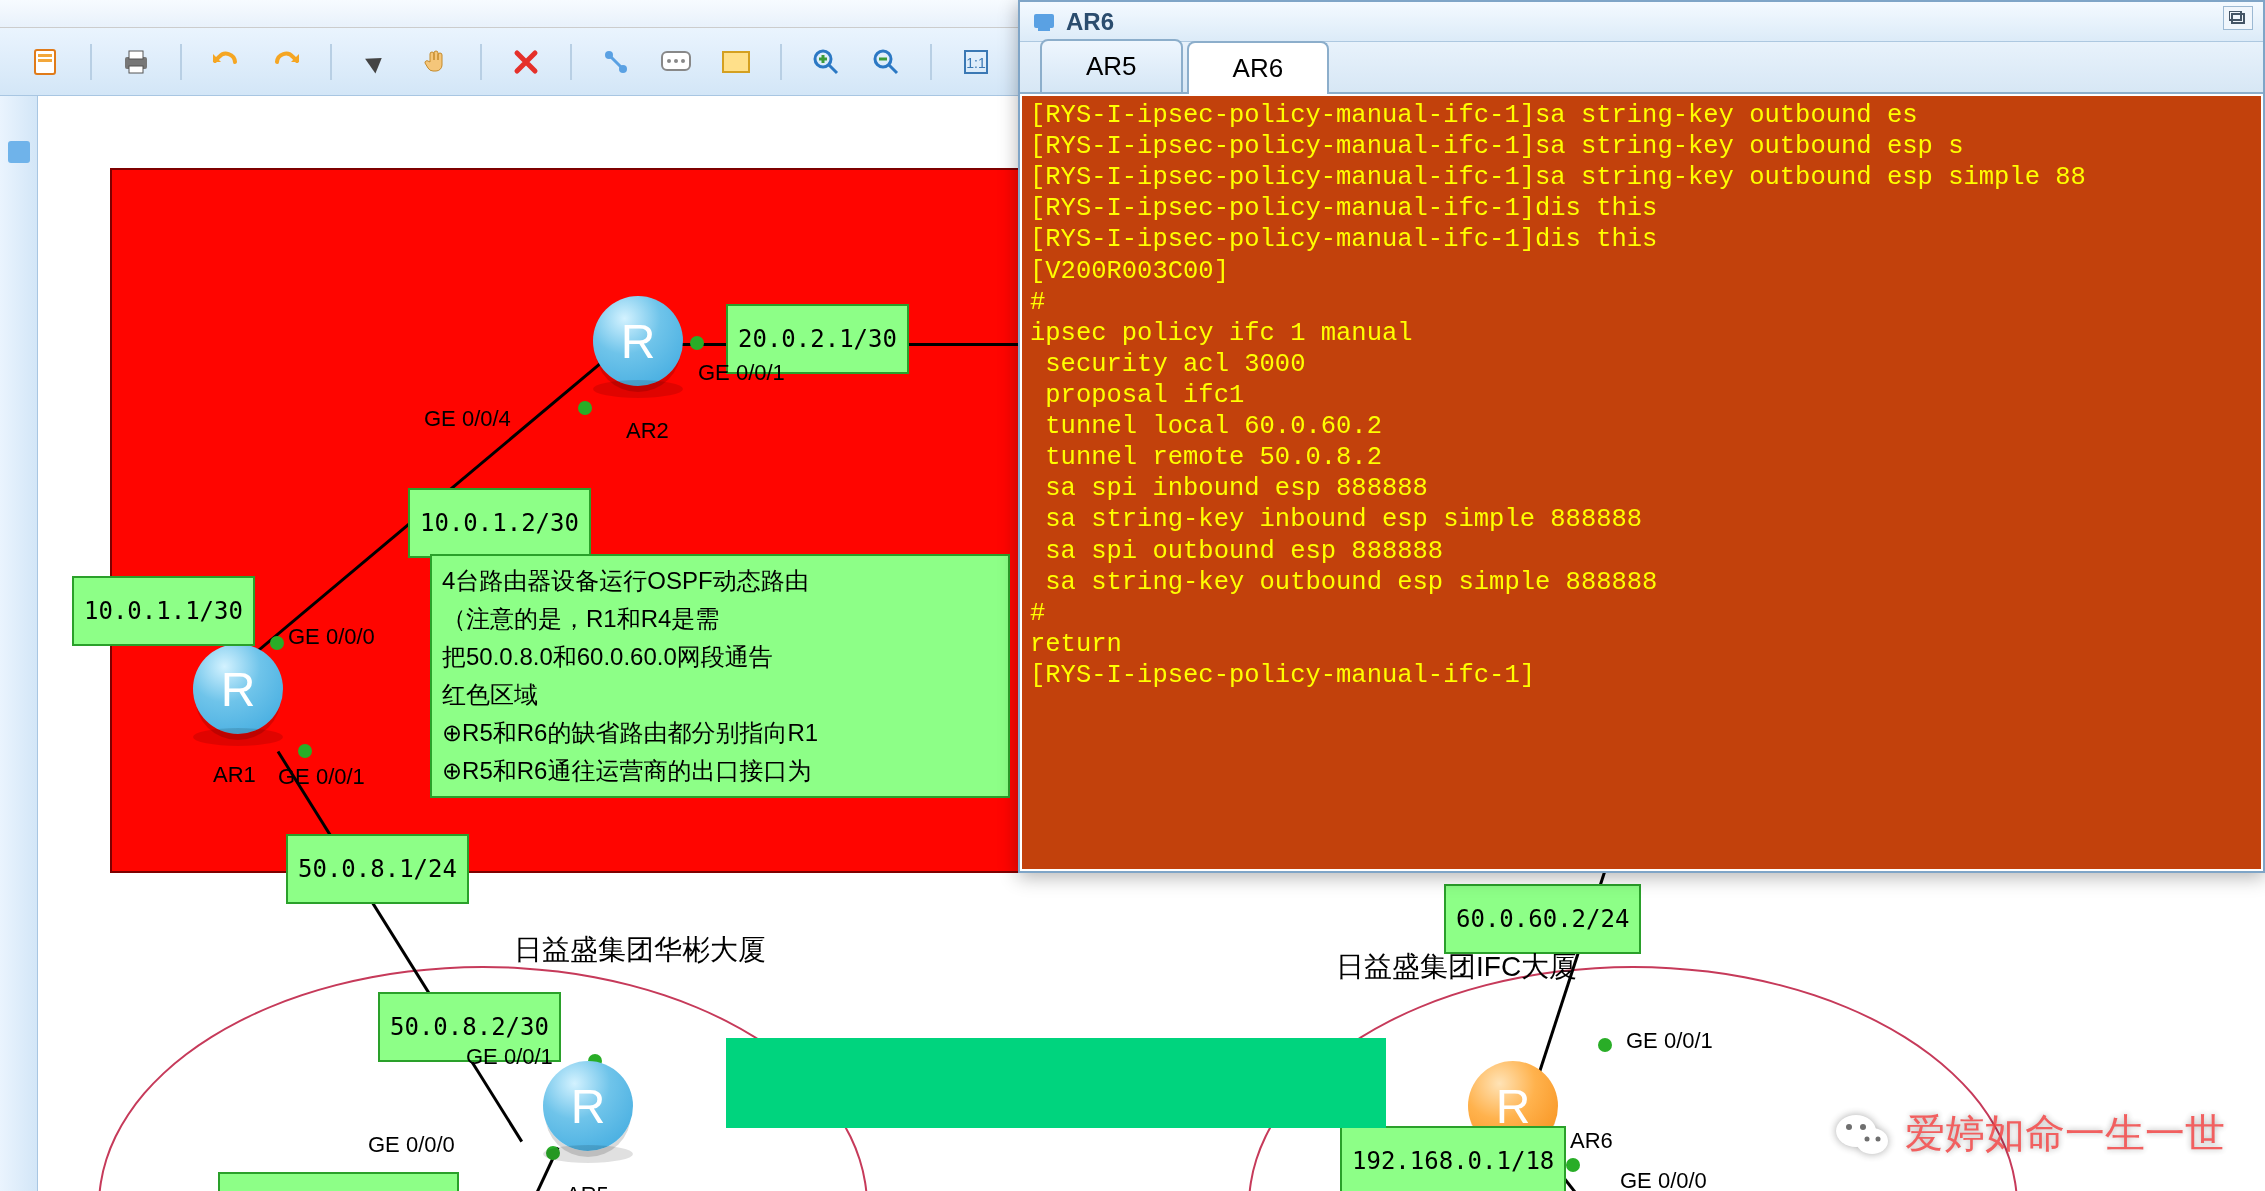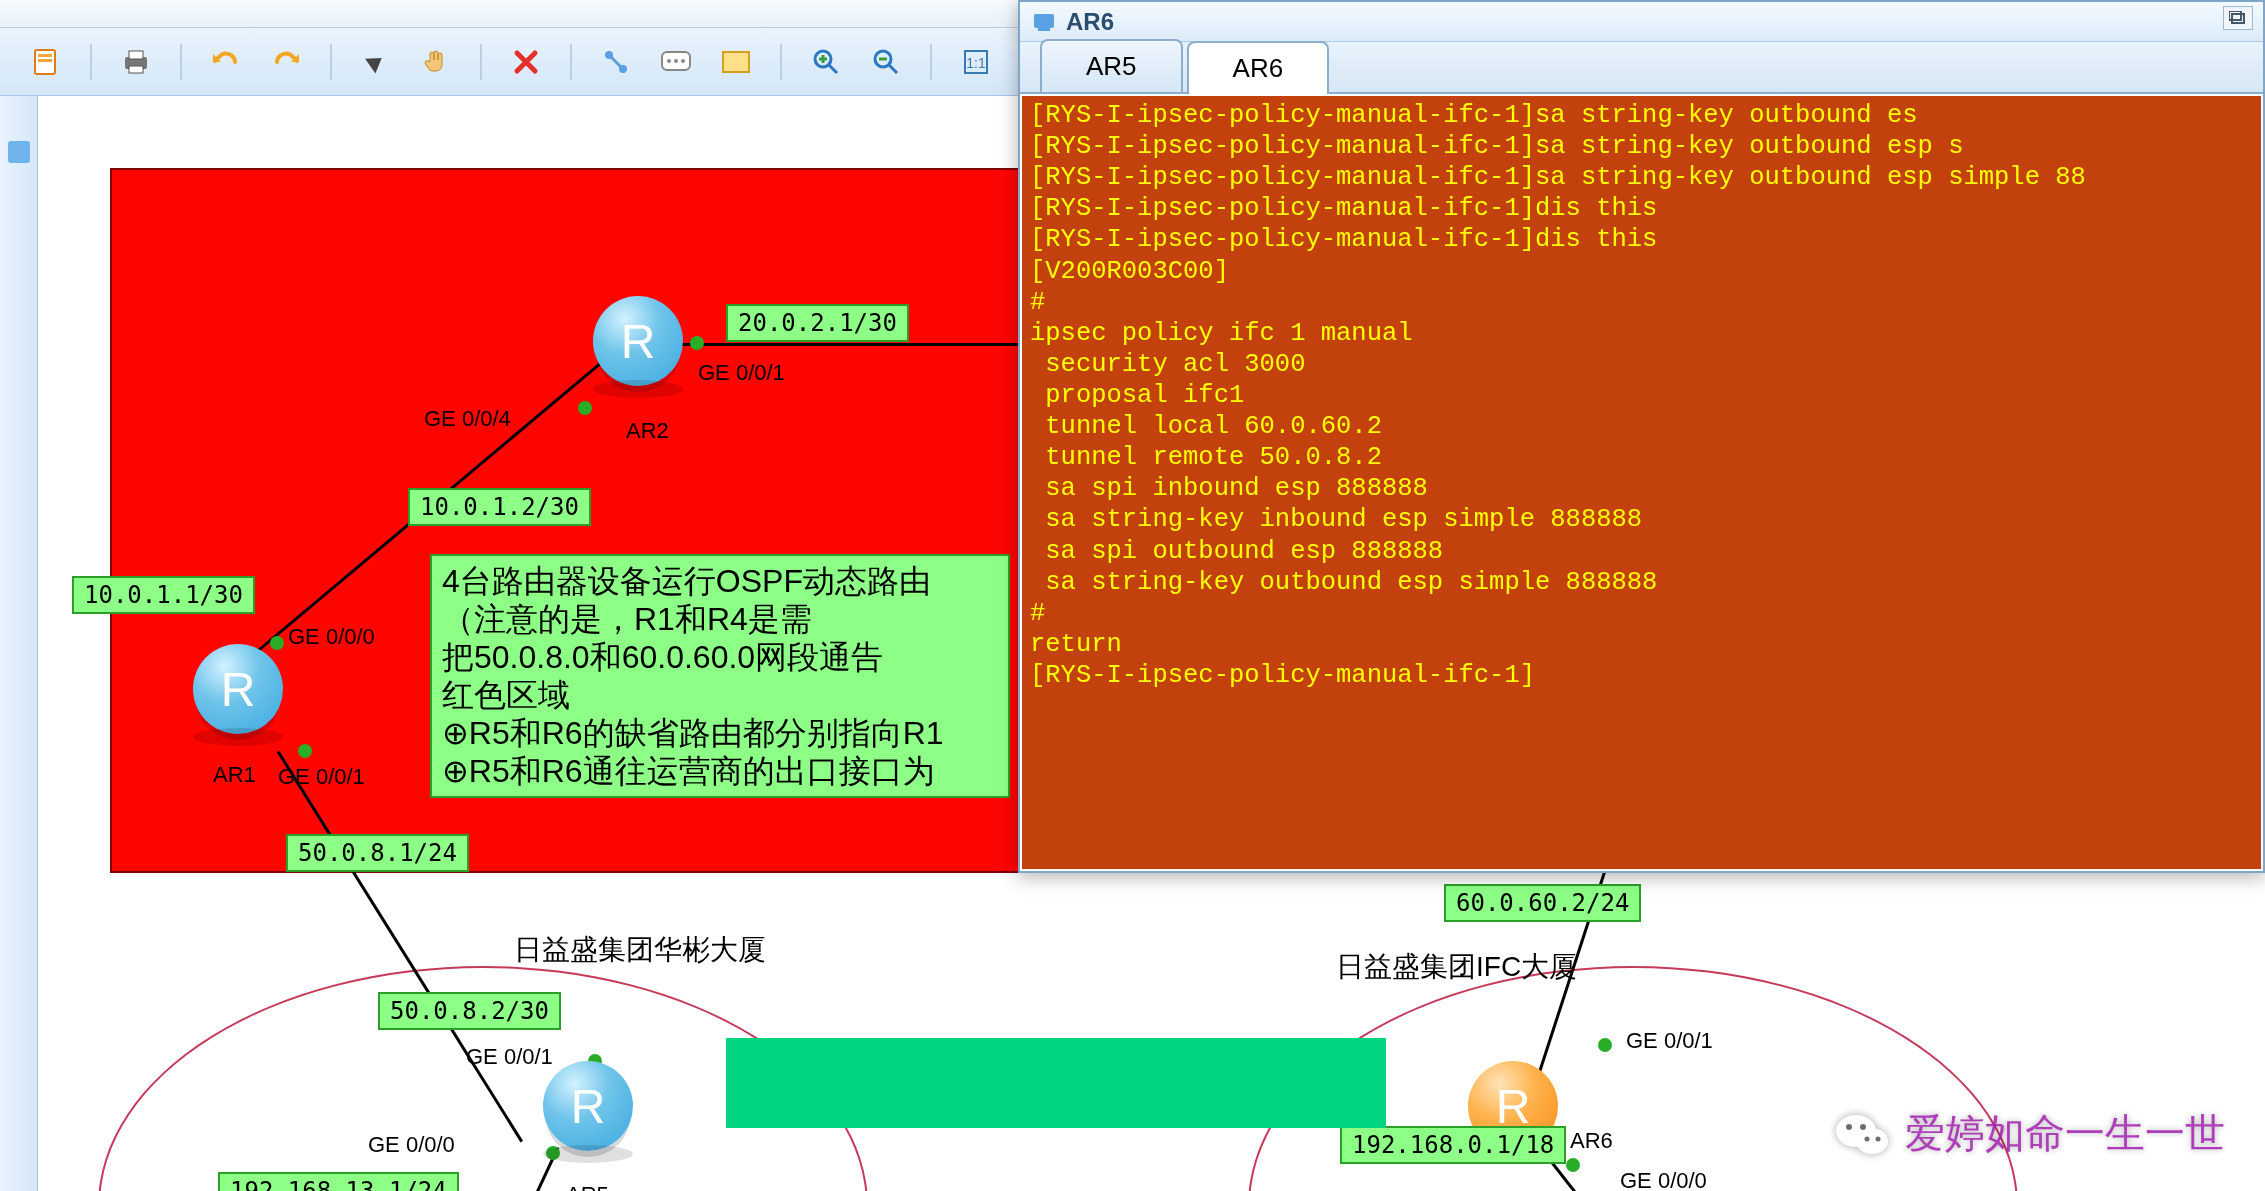--- a/index.html
+++ b/index.html
@@ -27,38 +27,38 @@
   .pointer-icon::before{content:"";display:block;width:0;height:0;border-left:14px solid #444;border-top:9px solid transparent;border-bottom:9px solid transparent;transform:rotate(-35deg);}
   svg { display:block }
   
   .leftbar { position:absolute; left:0; top:96px; width:38px; height:1095px;
     background: linear-gradient(90deg,#eaf4fe,#d3e6f7); border-right:1px solid #a8c6e2;
     display:flex; flex-direction:column; align-items:center; padding-top:40px; gap:30px;
   }
   
   .canvas { position:absolute; left:38px; top:96px; right:0; bottom:0; background:#fff; overflow:hidden }
   .redzone { position:absolute; left:72px; top:72px; width:2080px; height:705px; background:#ff0500; border:2px solid #7e0000 }
-  .ip-label { position:absolute; background:#8dff87; border:2px solid #2aa02a; padding:0 10px; font-size:24px; line-height:34px; white-space:nowrap; font-family: Consolas, monospace; }
+  .ip-label { position:absolute; background:#8dff87; border:2px solid #2aa02a; padding:16px 10px; font-size:24px; line-height:34px; white-space:nowrap; font-family: Consolas, monospace; }
   .if-label { position:absolute; font-size:22px; color:#000; white-space:nowrap; font-family: Arial; }
   .dev-name { position:absolute; font-size:22px; color:#000; }
   .router { position:absolute; width:90px; height:90px; border-radius:50%;
     background: radial-gradient(circle at 35% 25%, #d3f2ff 0%, #6fc4ea 40%, #3aa7de 100%);
     box-shadow:0 8px 0 -2px rgba(0,0,0,.15);
     display:flex; align-items:center; justify-content:center; color:#fff; font-size:48px; font-weight:300;
   }
   .router.orange { background: radial-gradient(circle at 35% 25%, #ffe3b6 0%, #ffb24d 40%, #f58a12 100%) }
   .router::after{content:"";position:absolute;width:90px;height:18px;border-radius:50%;background:rgba(0,0,0,.12);bottom:-12px;left:0}
-  .textbox { position:absolute; background:#8dff87; border:2px solid #2aa02a; font-size:32px; line-height:38px; padding:6px 10px; }
+  .textbox { position:absolute; background:#8dff87; border:2px solid #2aa02a; font-size:24px; line-height:38px; padding:6px 10px; }
   .greenbar { position:absolute; background:#00d47e; }
   .pinkbar { position:absolute; background:#ff0a8e; font-family:Consolas,monospace; font-size:26px; display:flex; align-items:center; justify-content:center; }
   .site-label { position:absolute; font-size:28px }
   .link { position:absolute; background:#000; transform-origin:left center; height:3px }
   .dot { position:absolute; width:14px; height:14px; background:#29ad27; border-radius:50% }
   .ellipse { position:absolute; border:2px solid #c63a5a; border-radius:50% }
-  .watermark { position:absolute; right:40px; bottom:30px; font-size:40px; color:#a21caf; opacity:.85; display:flex; align-items:center; gap:16px; text-shadow:0 0 6px rgba(0,0,0,.4) }
+  .watermark { position:absolute; right:40px; bottom:30px; font-size:40px; color:#ef4444; opacity:.85; display:flex; align-items:center; gap:16px; text-shadow:0 0 6px rgba(0,0,0,.4) }
   .watermark svg { filter: drop-shadow(0 0 4px rgba(0,0,0,.4)) }
 
   
   .termwin { position:absolute; left:1018px; top:0; width:1247px; height:873px;
     border:2px solid #7fa5c7; background:#fff; box-shadow:0 4px 18px rgba(0,0,0,.3) }
   .term-titlebar { height:40px; background:linear-gradient(#f4faff,#dcebf8);
     display:flex; align-items:center; padding:0 12px; gap:10px; border-bottom:1px solid #adc8e0 }
   .term-title { font-size:24px; font-weight:bold; color:#2b4d6e }
   .term-icon { width:24px;height:24px }
   .term-btn { position:absolute; right:10px; top:4px; width:30px;height:24px; border:1px solid #9cb9d3; background:#f0f6fc; display:flex;align-items:center;justify-content:center }

